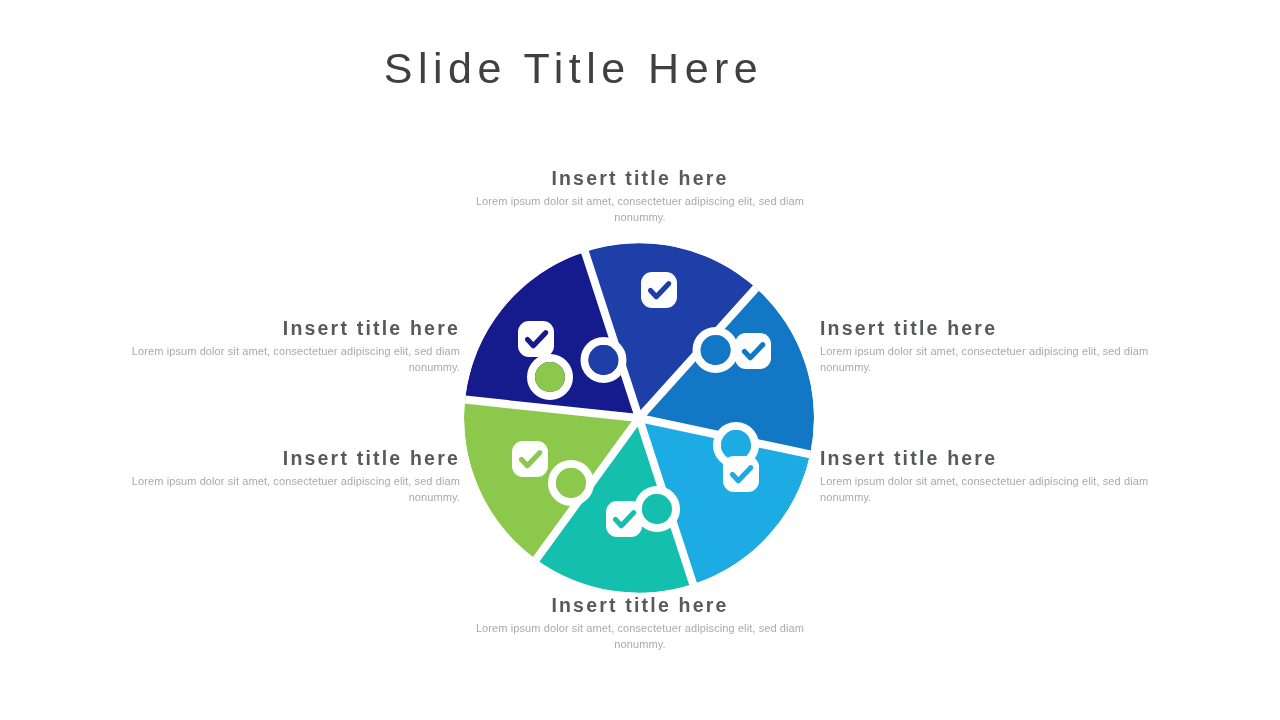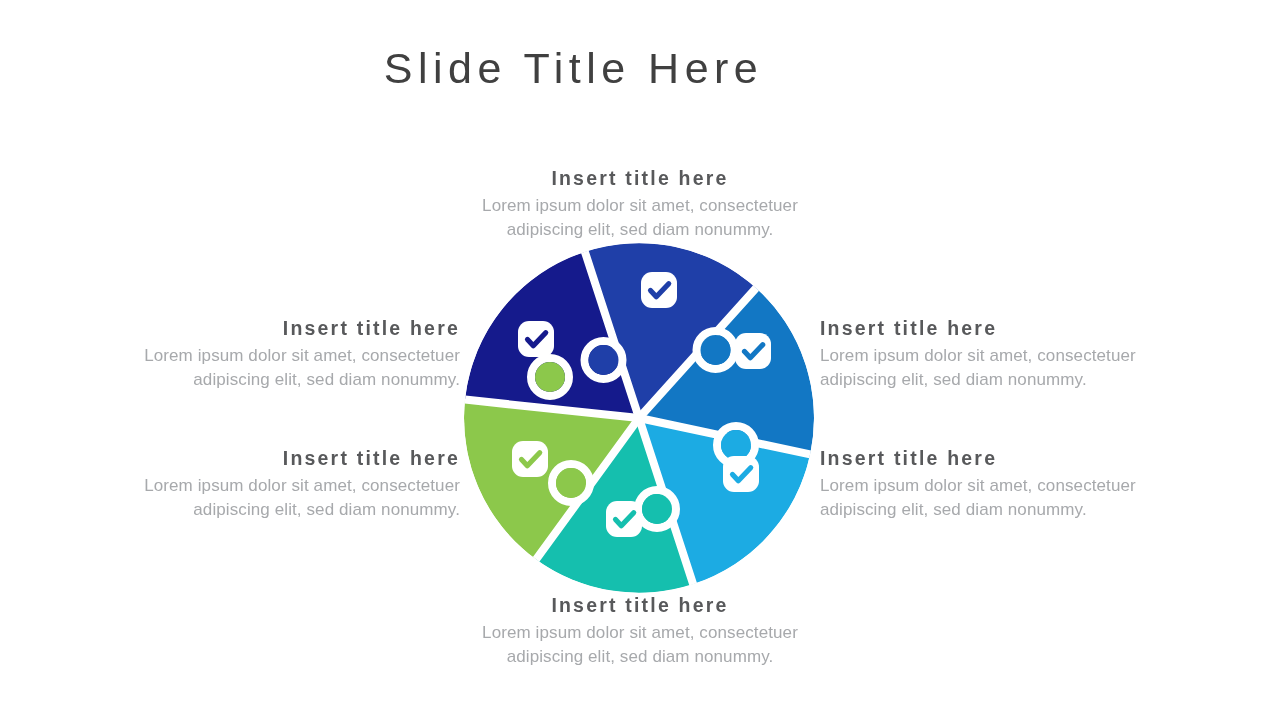--- a/index.html
+++ b/index.html
@@ -36,21 +36,21 @@
   .callout .c-title {
     font-size: 19.5px;
     font-weight: 700;
     letter-spacing: 2.2px;
     color: #58595b;
     line-height: 1.25;
     white-space: nowrap;
   }
   .callout .c-body {
     margin-top: 4px;
-    font-size: 17px;
+    font-size: 11px;
     font-weight: 400;
     color: #a7a9ac;
     line-height: 1.38;
     letter-spacing: 0.1px;
   }
 
   .align-right { text-align: right; }
   .align-left  { text-align: left;  }
   .align-center{ text-align: center;}
 

